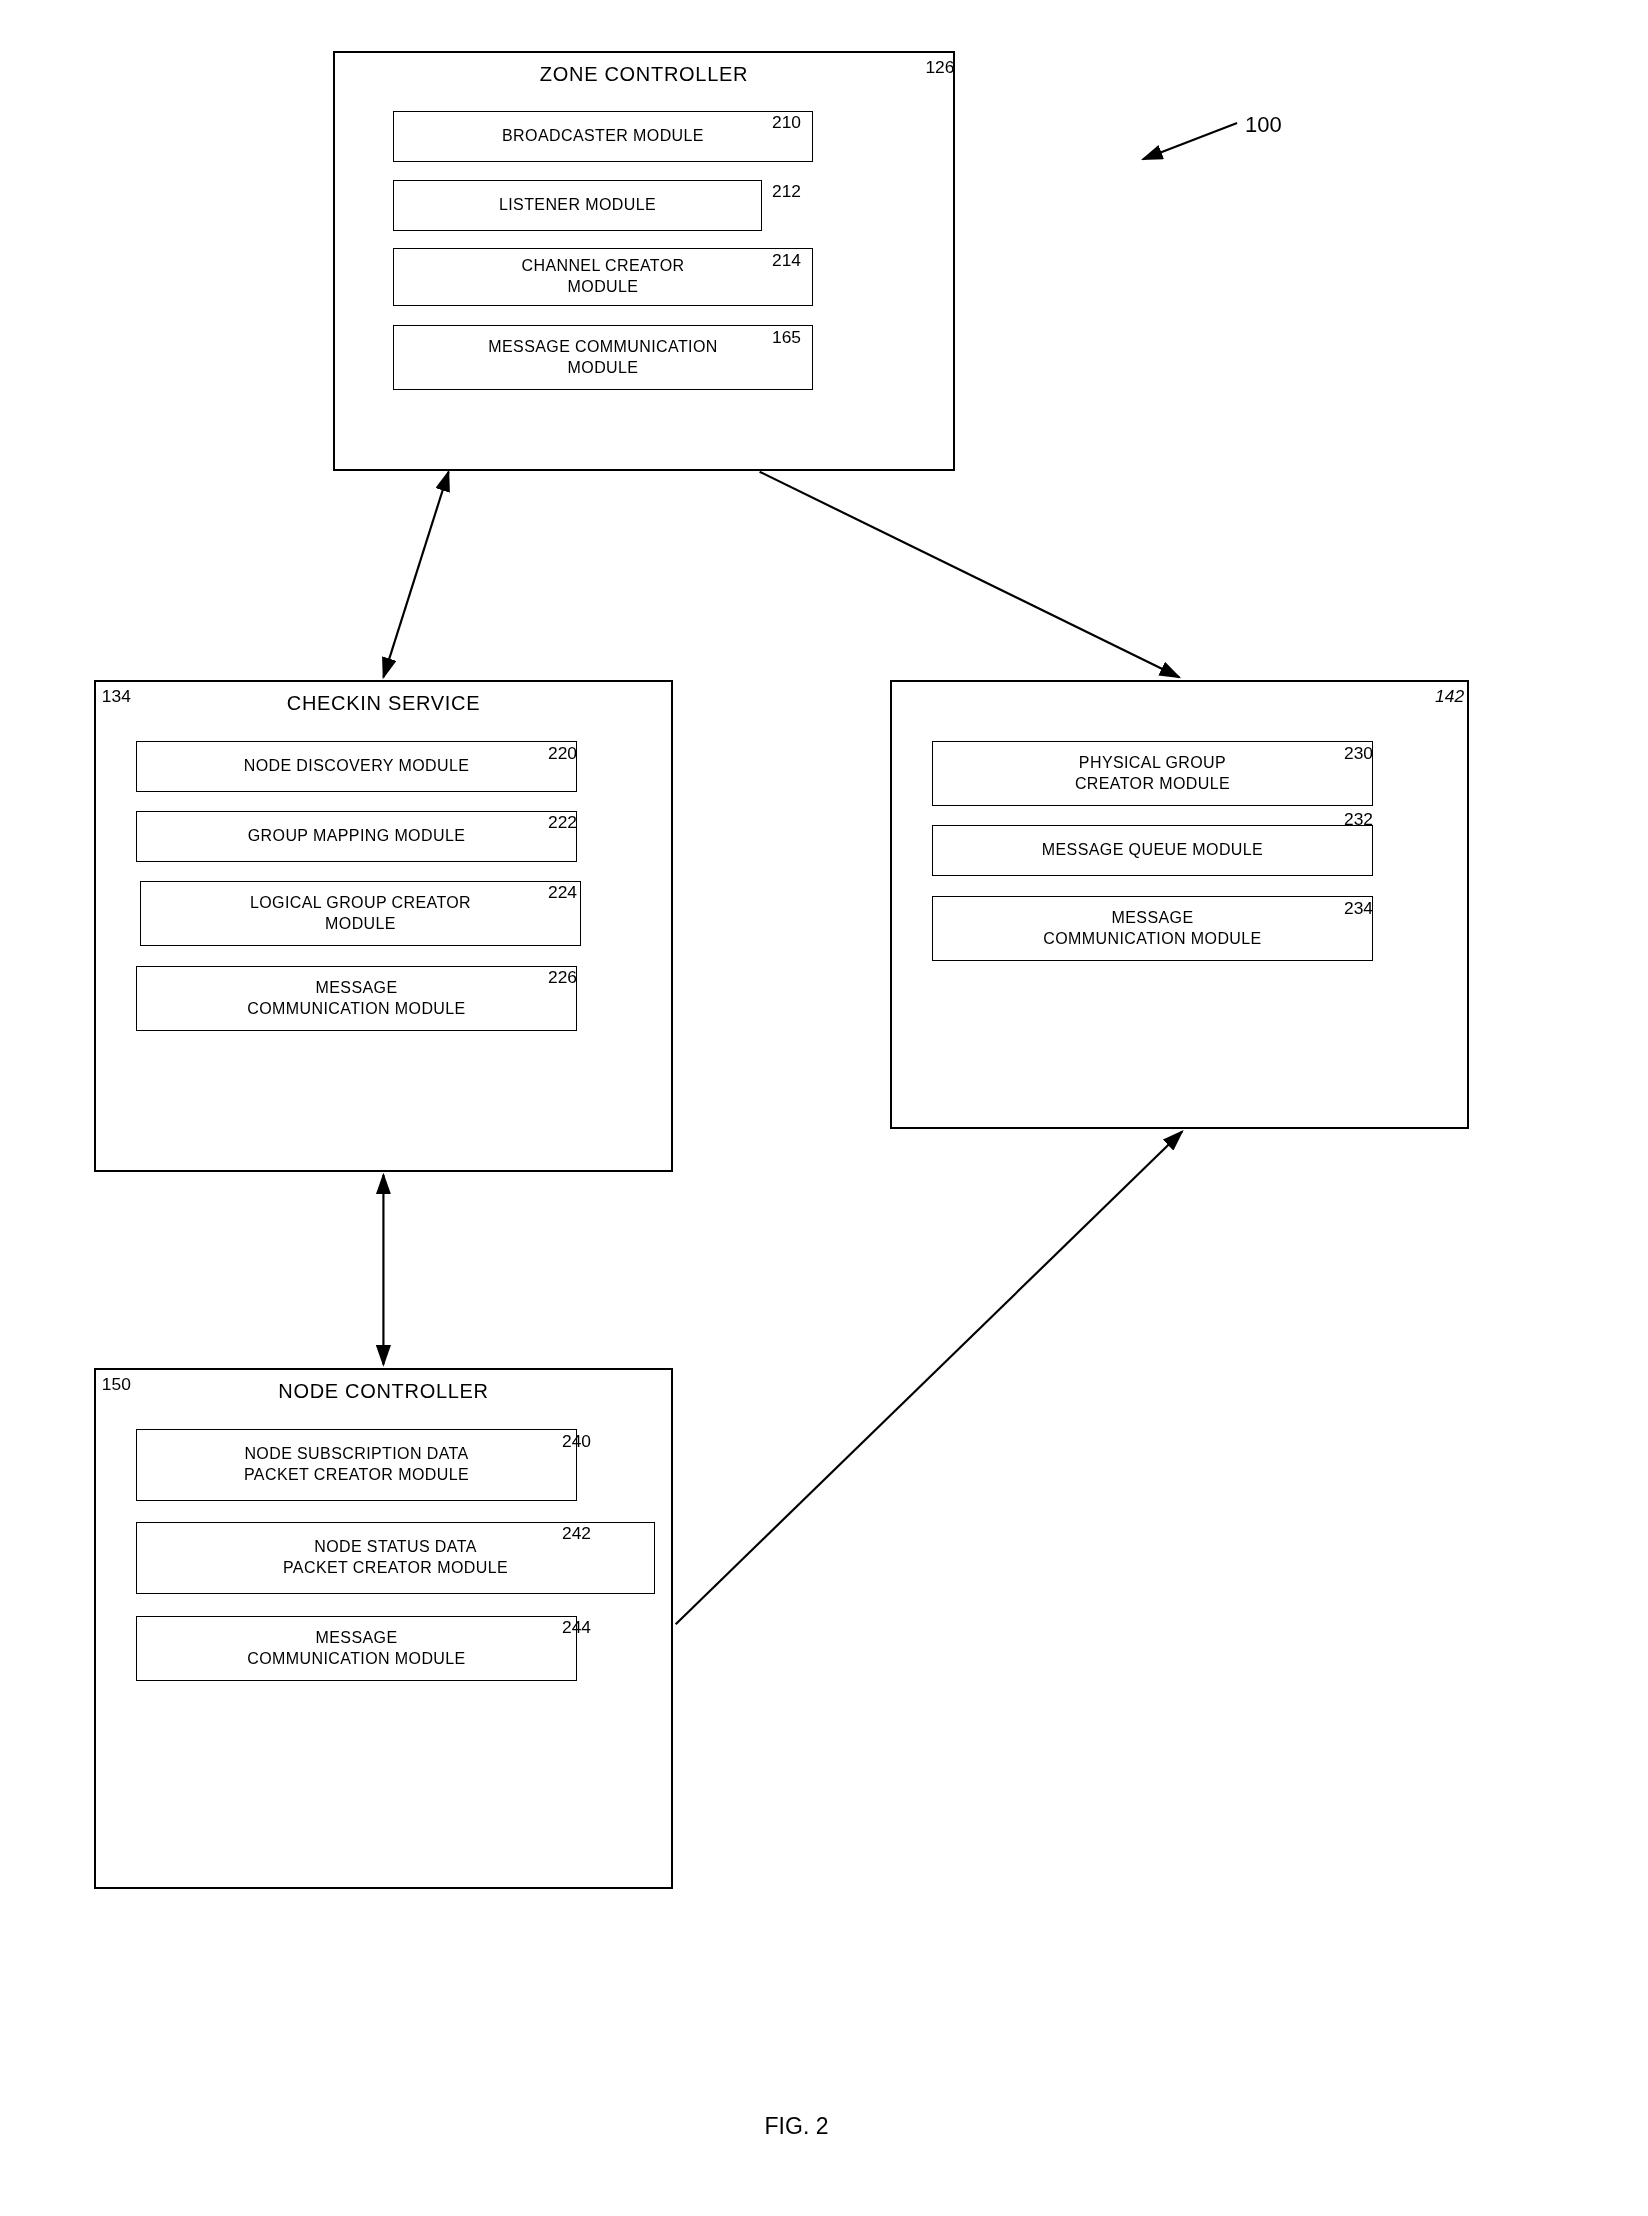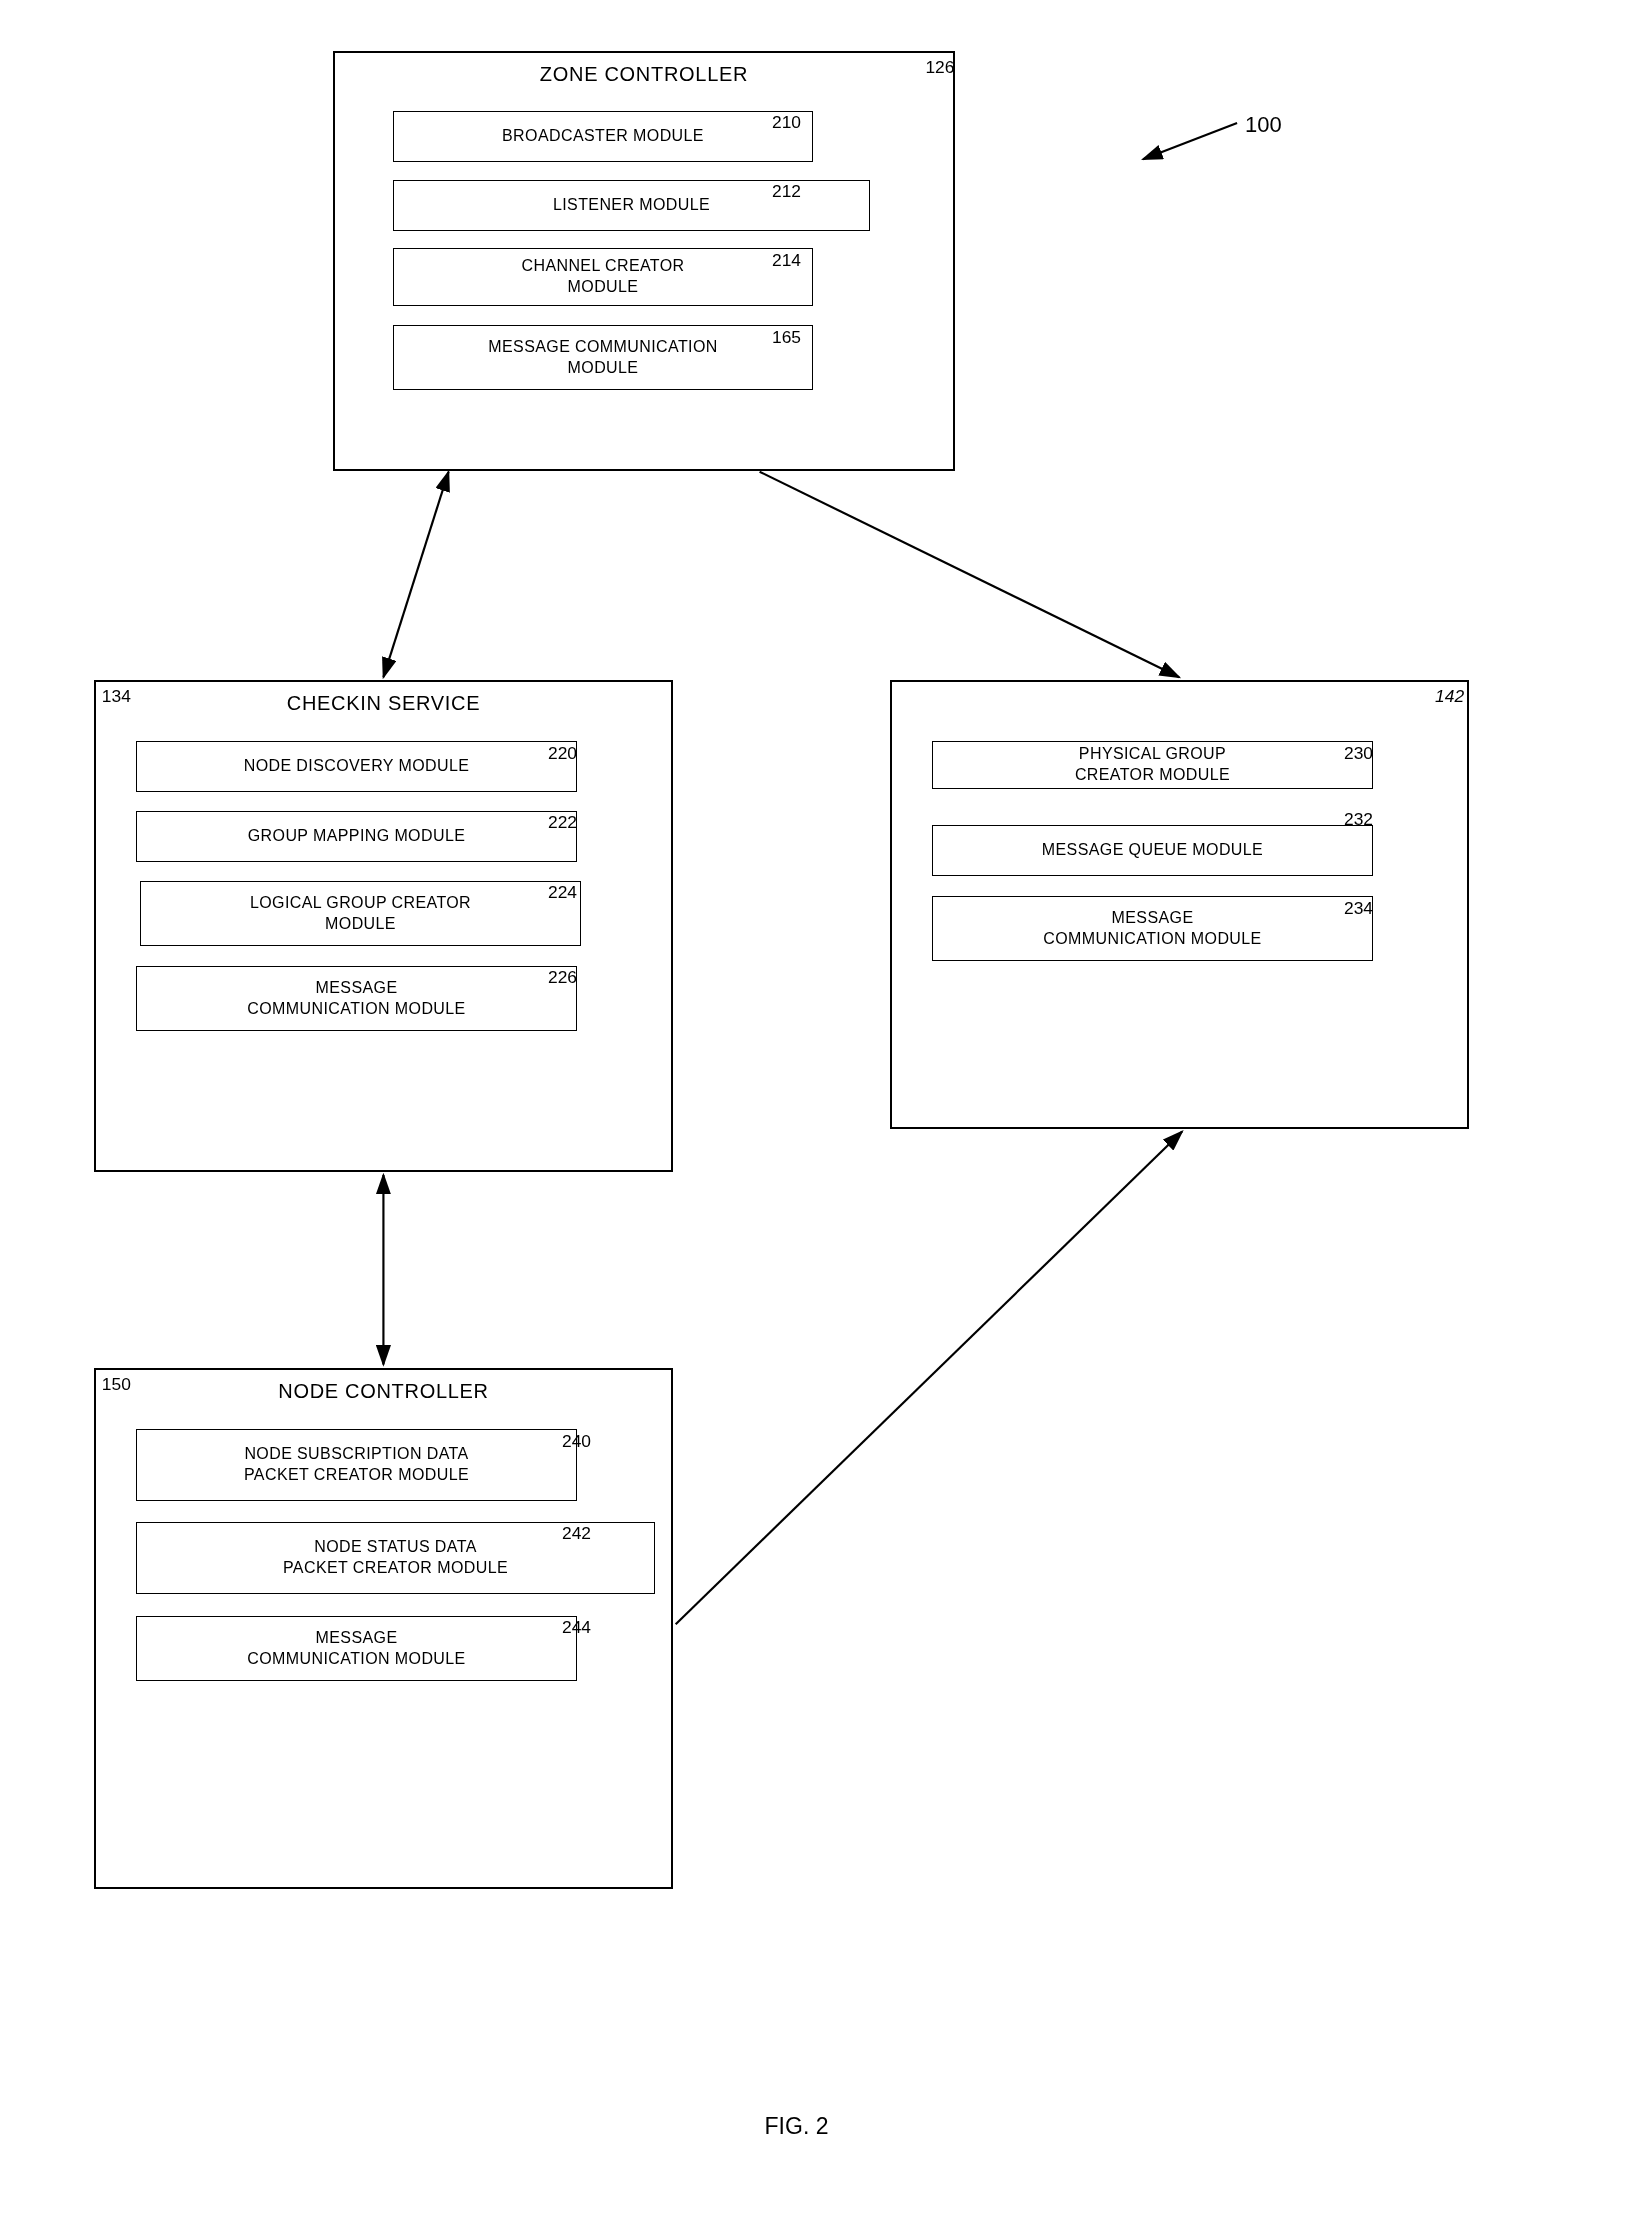--- a/index.html
+++ b/index.html
@@ -81,21 +81,21 @@
 
   <div class="arrow-label-200" style="left:1245px; top:112px;">100</div>
 
   <div class="box" style="left:333px; top:51px; width:622px; height:420px;">
     <div class="box-title" style="font-size:20px; padding: 10px 0 7.2px 0;">ZONE CONTROLLER</div>
     <span class="ref-label" style="right:-1.4px; top:4.3px;">126</span>
 
     <div class="module-box" style="left:58px; top:58px; width:420px; height:51px;">BROADCASTER MODULE</div>
     <span class="ref-label" style="right:152px; top:59px;">210</span>
 
-    <div class="module-box" style="left:58px; top:127px; width:477px; height:51px;">LISTENER MODULE</div>
+    <div class="module-box" style="left:58px; top:127px; width:369px; height:51px;">LISTENER MODULE</div>
     <span class="ref-label" style="right:152px; top:128px;">212</span>
 
     <div class="module-box" style="left:58px; top:195px; width:420px; height:58px;">CHANNEL CREATOR<br>MODULE</div>
     <span class="ref-label" style="right:152px; top:197px;">214</span>
 
     <div class="module-box" style="left:58px; top:272px; width:420px; height:65px;">MESSAGE COMMUNICATION<br>MODULE</div>
     <span class="ref-label" style="right:152px; top:274px;">165</span>
   </div>
 
   <div class="box" style="left:94px; top:680px; width:579px; height:492px;">
@@ -111,21 +111,21 @@
     <div class="module-box" style="left:44px; top:199px; width:441px; height:65px;">LOGICAL GROUP CREATOR<br>MODULE</div>
     <span class="ref-label" style="right:94px; top:200px;">224</span>
 
     <div class="module-box" style="left:40px; top:284px; width:441px; height:65px;">MESSAGE<br>COMMUNICATION MODULE</div>
     <span class="ref-label" style="right:94px; top:285px;">226</span>
   </div>
 
   <div class="box" style="left:890px; top:680px; width:579px; height:449px;">
     <span class="ref-label" style="right:2.9px; top:4.3px;font-style:italic;">142</span>
 
-    <div class="module-box" style="left:40px; top:59px; width:441px; height:48px;">PHYSICAL GROUP<br>CREATOR MODULE</div>
+    <div class="module-box" style="left:40px; top:59px; width:441px; height:65px;">PHYSICAL GROUP<br>CREATOR MODULE</div>
     <span class="ref-label" style="right:94px; top:61px;">230</span>
 
     <div class="module-box" style="left:40px; top:143px; width:441px; height:51px;">MESSAGE QUEUE MODULE</div>
     <span class="ref-label" style="right:94px; top:127px;">232</span>
 
     <div class="module-box" style="left:40px; top:214px; width:441px; height:65px;">MESSAGE<br>COMMUNICATION MODULE</div>
     <span class="ref-label" style="right:94px; top:216px;">234</span>
   </div>
 
   <div class="box" style="left:94px; top:1368px; width:579px; height:521px;">

